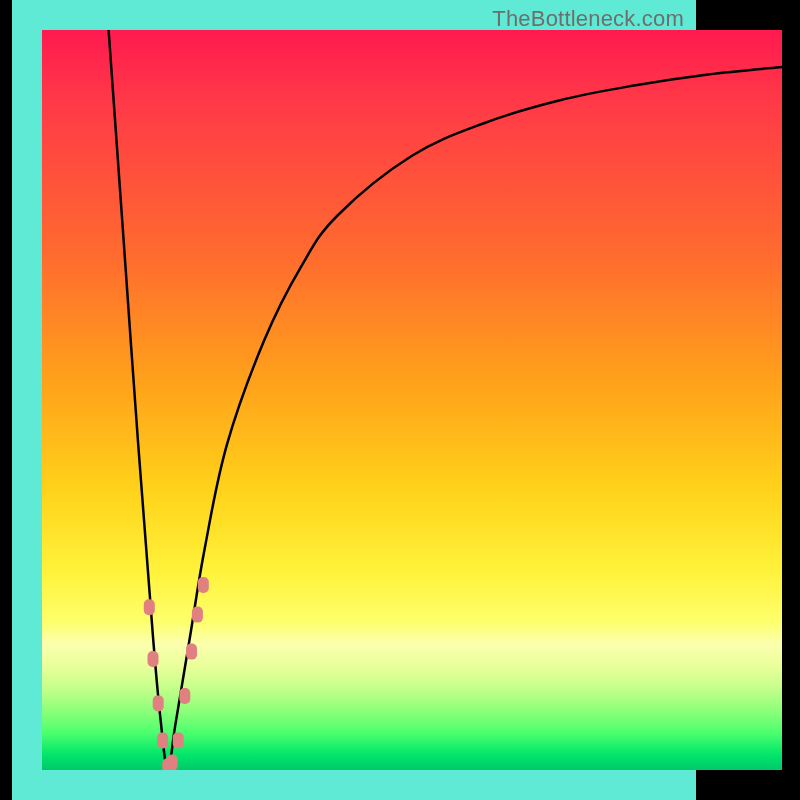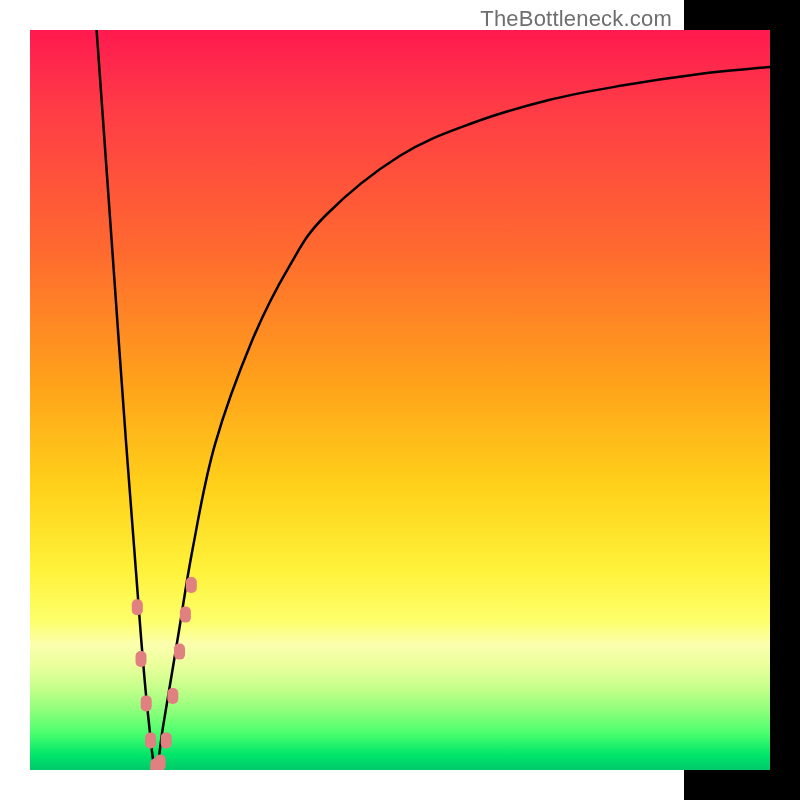--- a/index.html
+++ b/index.html
@@ -6,24 +6,24 @@
     margin: 0;
     padding: 0;
     width: 800px;
     height: 800px;
     overflow: hidden;
     background: #000;
     font-family: Arial, Helvetica, sans-serif;
   }
   .frame {
     position: absolute;
-    top: 0; left: 0;
+    top: 0; left: 12px;
     width: 684px;
     height: 800px;
-    background: #ffffff;
+    background: #5eead4;
   }
   .plot {
     position: absolute;
     top: 30px;
     left: 30px;
     width: 740px;
     height: 740px;
     overflow: hidden;
   }
   .gradient {

